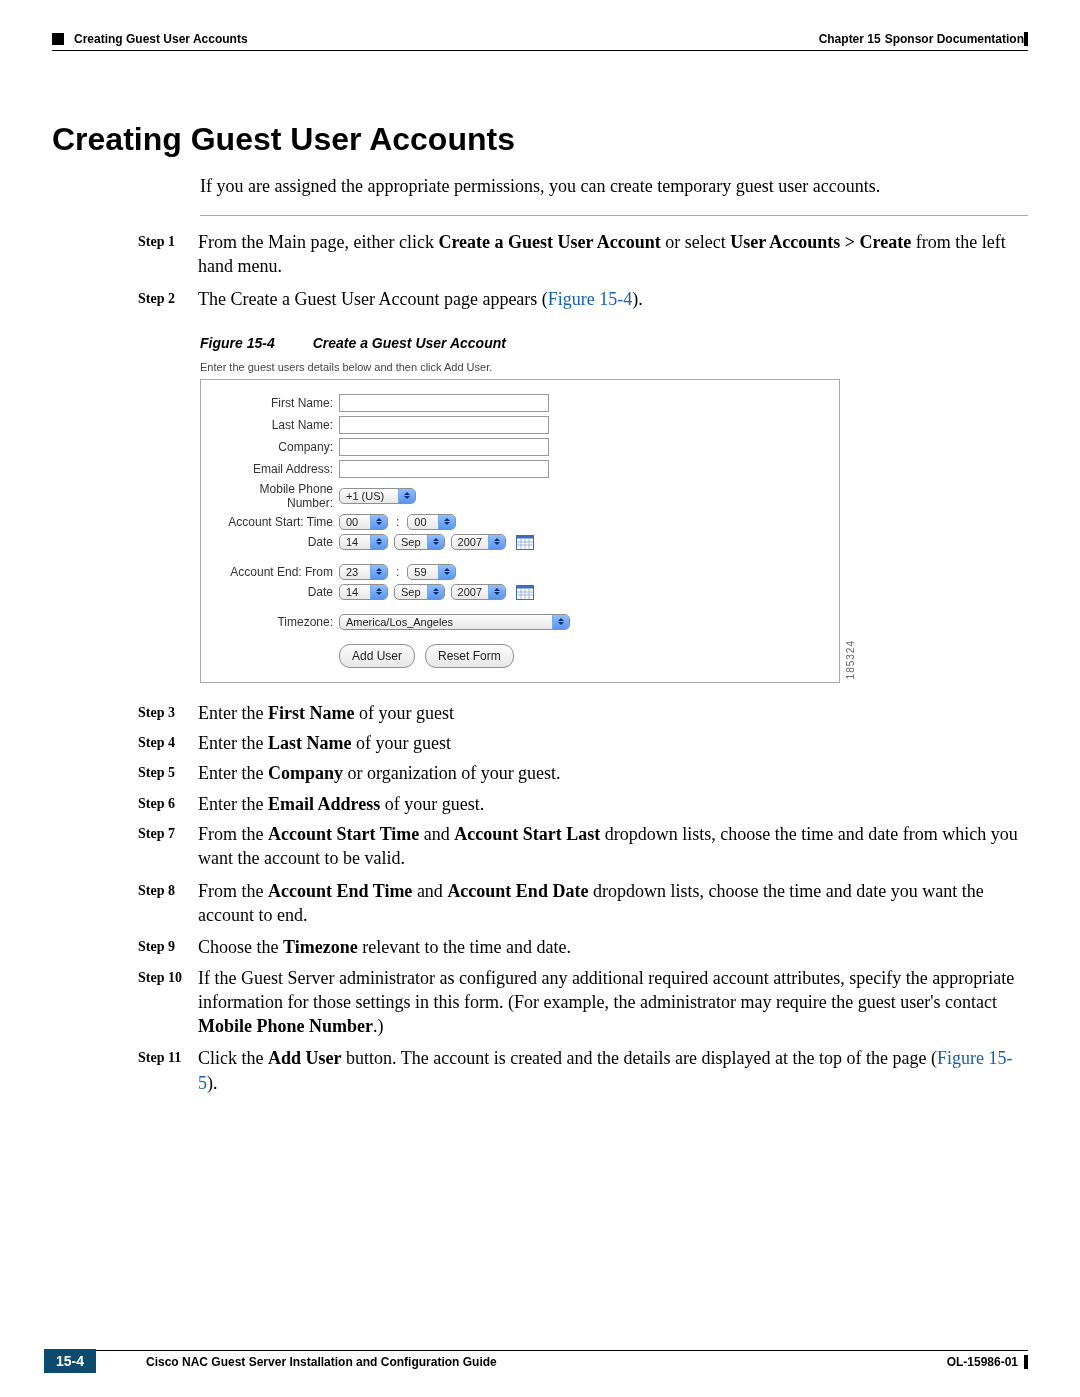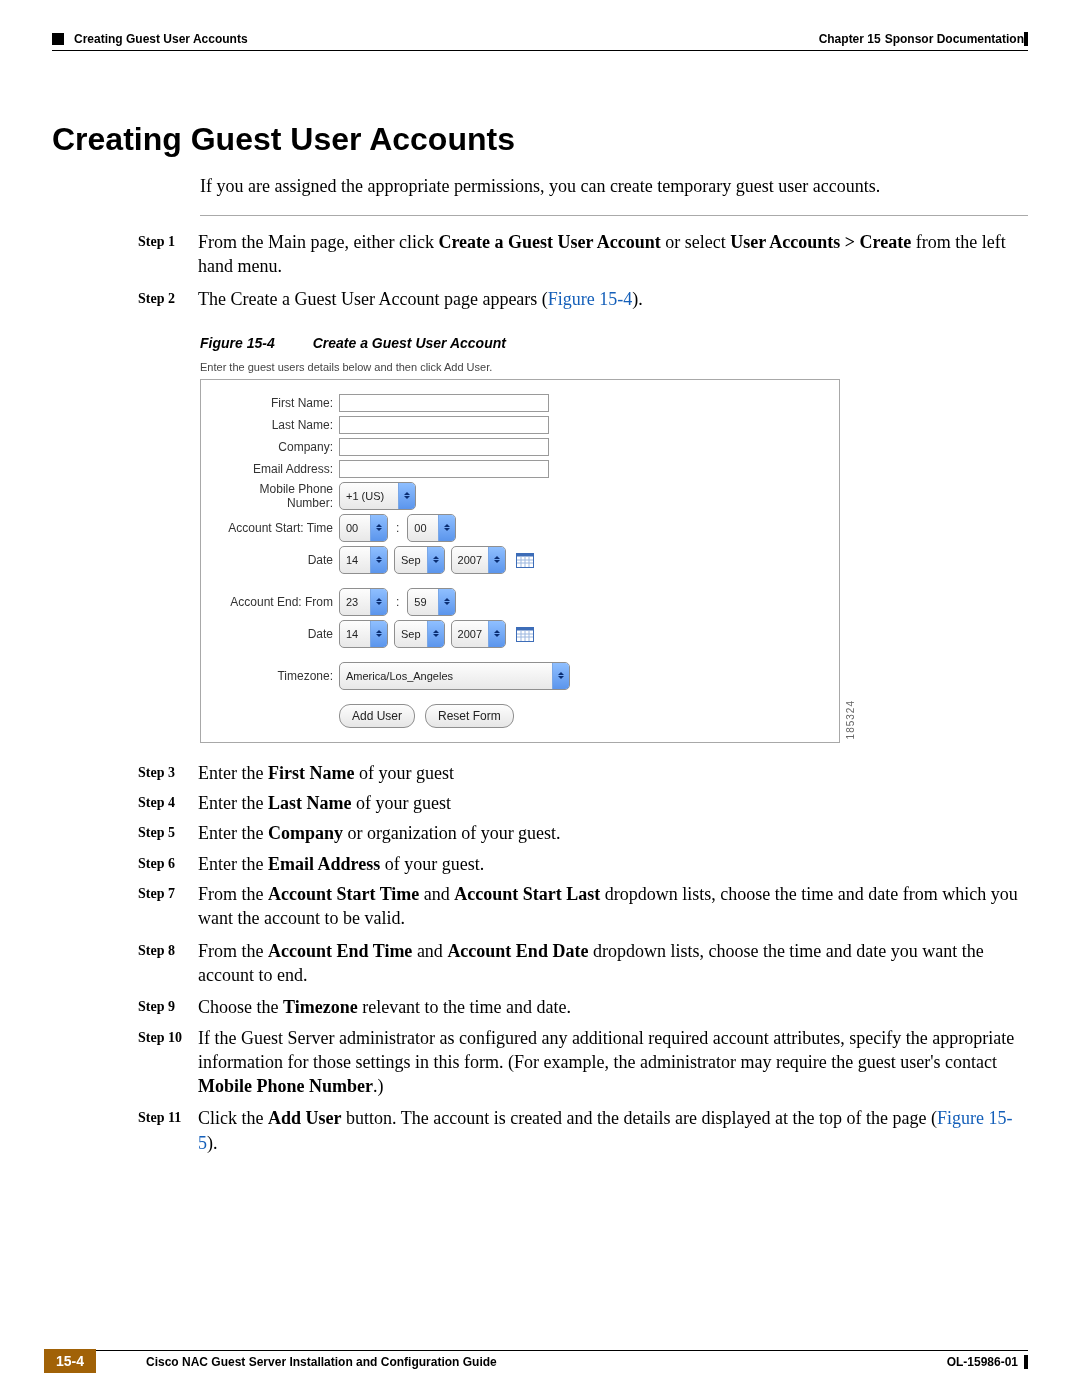--- a/index.html
+++ b/index.html
@@ -136,21 +136,21 @@
   .text-input {
     flex: 0 0 210px;
     height: 18px;
     border: 1px solid #9a9a9a;
     background: #fff;
     box-sizing: border-box;
   }
   .sel {
     display: inline-flex;
     align-items: stretch;
-    height: 28px;
+    height: 16px;
     border: 1px solid #8f8f8f;
     border-radius: 5px;
     overflow: hidden;
     background: linear-gradient(#fdfdfd, #e8e8e8);
     box-sizing: border-box;
   }
   .sel .sel-val {
     padding: 0 6px;
     display: flex;
     align-items: center;
@@ -223,21 +223,21 @@
     font-size: 12px;
     font-weight: 700;
   }
   .footer-left { display:flex; align-items:center; gap:10px; position:relative; }
   .footer-right { display:flex; align-items:center; gap:6px; }
   .foot-square { width:12px; height:12px; background:#000; }
   .foot-bar { width:4px; height:14px; background:#000; }
   .page-tab {
     position: absolute;
     left: -8px; bottom: -4px;
-    background:#a16207; color:#fff;
+    background:#0c4a6e; color:#fff;
     font-weight:700; font-size:14px;
     padding:4px 12px;
   }
   .footer-title { margin-left: 72px; }
 </style>
 </head>
 <body>
 <div class="page">
 
 <div class="header-row">

